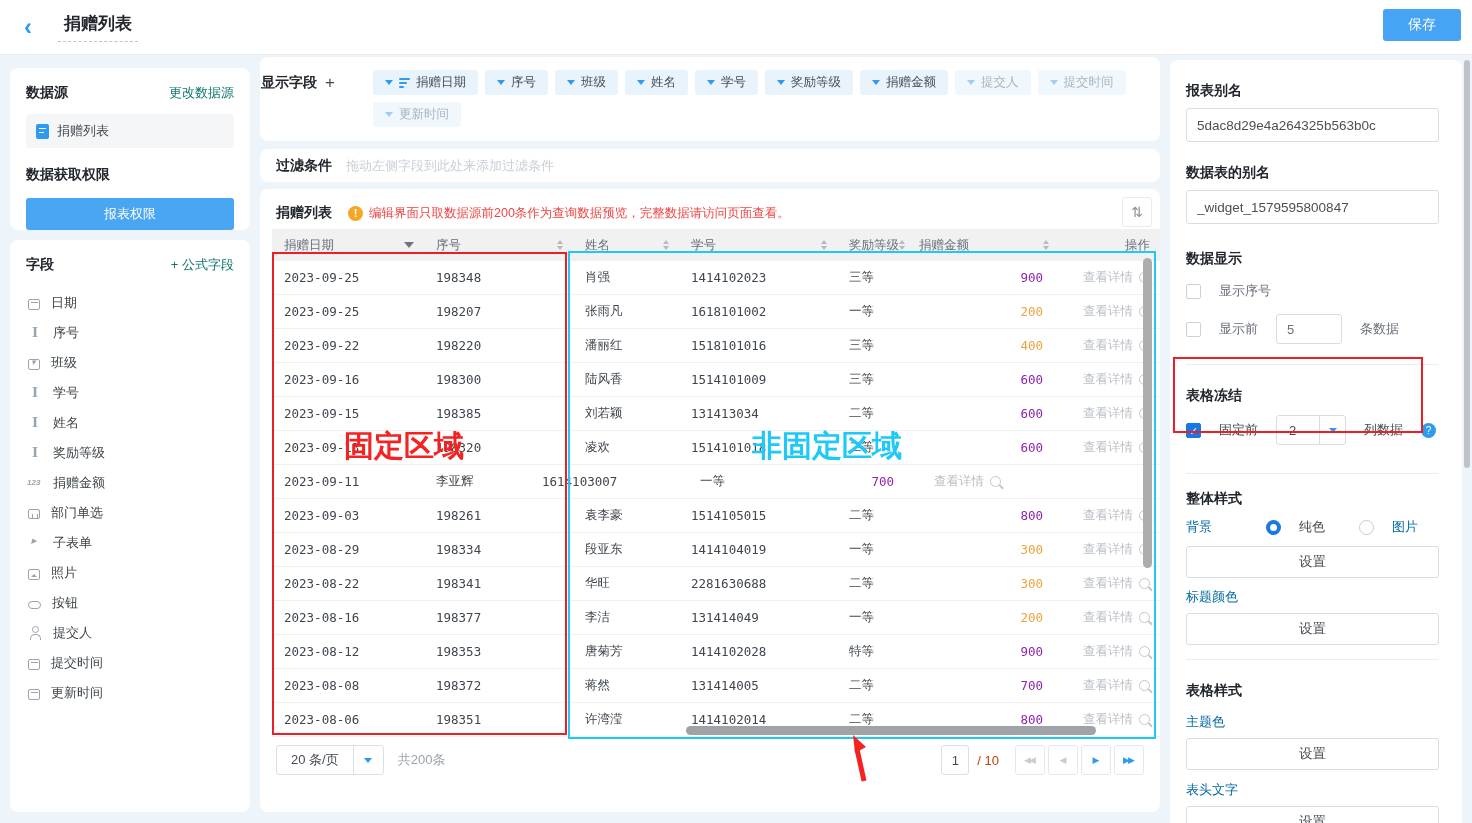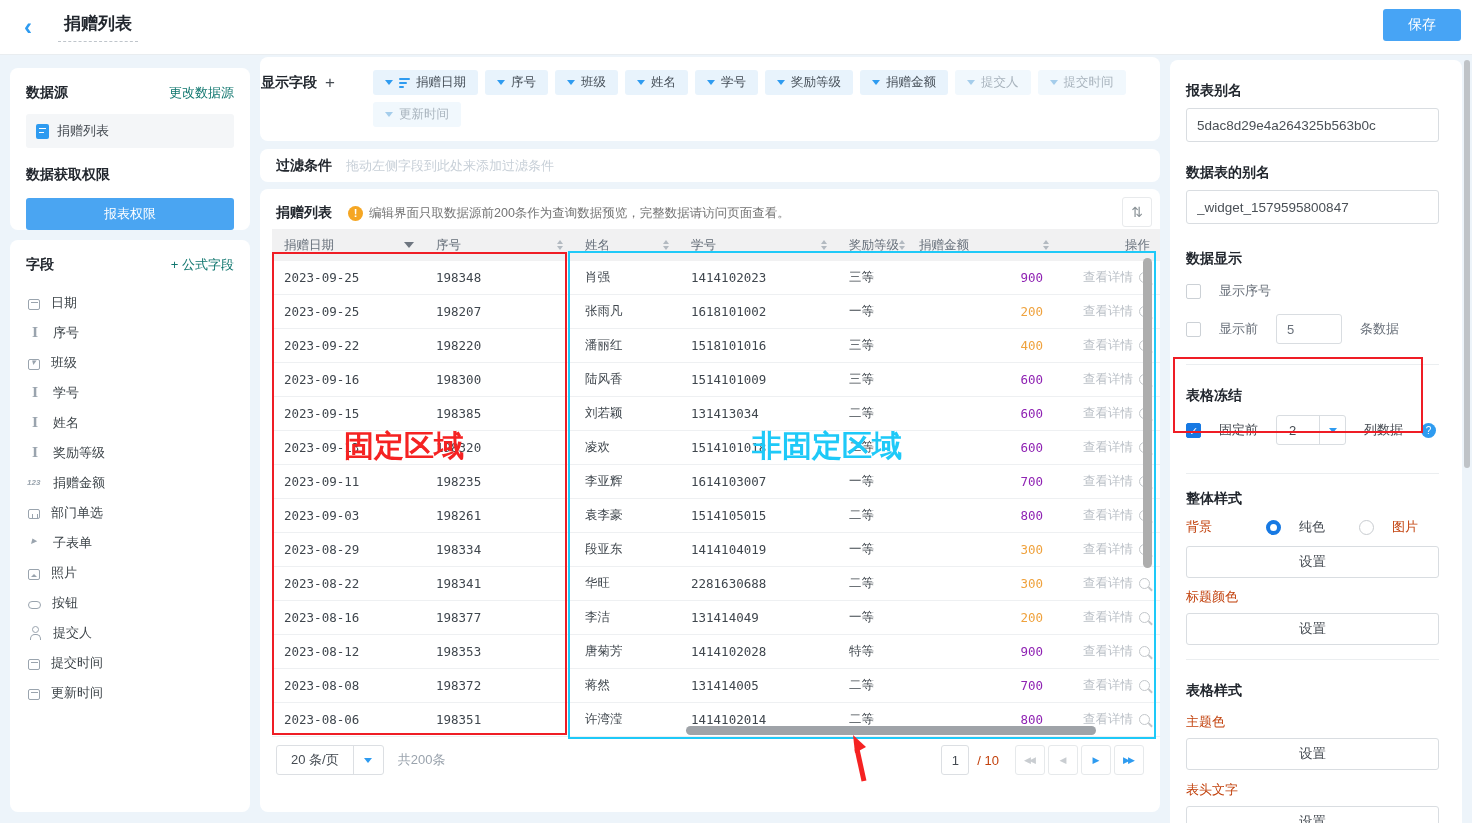--- a/index.html
+++ b/index.html
@@ -51,21 +51,21 @@
   .chip.muted{background:#f1f8fd;color:#a9b4be}
   .chip.muted .caret{border-top-color:#a5cdeb}
   .sort-bars{display:inline-flex;flex-direction:column;gap:2px}
   .sort-bars i{display:block;height:2px;background:#2e9bf0;border-radius:1px}
   .sort-bars i:nth-child(1){width:11px}.sort-bars i:nth-child(2){width:8px}.sort-bars i:nth-child(3){width:5px}
   .c-filter{left:260px;top:149px;width:900px;height:33px;display:flex;align-items:center;padding:0 16px;gap:14px}
   .placeholder{color:#c8d0d8}
   .c-table{left:260px;top:189px;width:900px;height:623px;padding-top:8px}
   .tbl-head{display:flex;align-items:center;padding:0 16px;height:32px;position:relative}
   .warn-ic{width:15px;height:15px;border-radius:50%;background:#f5a623;color:#fff;font-weight:700;font-size:11px;line-height:15px;text-align:center;flex:none;margin-left:16px}
-  .warn-text{color:#737373;font-size:12.5px;margin-left:6px}
+  .warn-text{color:#ef4444;font-size:12.5px;margin-left:6px}
   .sortbox{position:absolute;right:8px;top:0;width:30px;height:30px;border:1px solid #e8eaec;border-radius:3px;color:#8a9297;font-size:14px;display:flex;align-items:center;justify-content:center;cursor:pointer;background:#fff}
   .grid{margin-left:12px;width:888px;font-size:12.5px}
   .g-row{display:flex;height:34px;border-bottom:1px solid #eef0f2;background:#fff}
   .g-header{height:32px;background:#f1f1f2;border-bottom:none;color:#666f7a}
   .g-cell{display:flex;align-items:center;padding:0 10px 0 12px;flex:none;overflow:hidden;white-space:nowrap;color:#3f464d}
   .g-header .g-cell{justify-content:space-between;color:#666f7a}
   .w0{width:152px}.w1{width:149px}.w2{width:106px}.w3{width:158px}.w4{width:70px}.w5{width:152px}.w6{width:101px}
   .cell-amount{justify-content:flex-end;padding-right:16px;font-family:"DejaVu Sans Mono",monospace}
   .cell-action{justify-content:flex-end;color:#b9bfc6;gap:6px;padding-right:10px}
   .g-header .cell-action{justify-content:flex-end}
@@ -83,21 +83,21 @@
   .total{color:#9aa3ad;margin-left:14px}
   .pright{margin-left:auto;display:flex;align-items:center;gap:8px}
   .pinput{width:28px;height:30px;border:1px solid #dcdfe3;border-radius:3px;text-align:center;font-size:13px;color:#454b52}
   .ptotal{color:#c2410c}
   .navs{display:flex;gap:3px;margin-left:8px}
   .nav{width:30px;height:30px;border:1px solid #e6e9eb;border-radius:3px;background:#fff;display:flex;align-items:center;justify-content:center;font-size:9px;cursor:pointer;letter-spacing:-2px;padding-right:2px}
   .nav.off{color:#c9cdd1}.nav.on{color:#2e9bf0}
   
   .c-settings{left:1170px;top:60px;width:292px;height:763px;border-radius:8px 8px 0 0;padding:22px 23px 0 16px}
   .s-label{font-size:14px;font-weight:700;color:#22272e}
-  .s-sub{color:#c2410c;font-size:13px}
+  .s-sub{color:#0369a1;font-size:13px}
   .tb-input{width:100%;height:34px;border:1px solid #d9dde1;border-radius:3px;padding:0 10px;font-size:13.5px;color:#4a5056;margin-top:8px;background:#fff}
   .cb{width:15px;height:15px;border:1px solid #ccd1d6;border-radius:2px;background:#fff;flex:none;cursor:pointer}
   .cb.checked{background:#1779e3;border-color:#1779e3;color:#fff;font-size:11px;line-height:14px;text-align:center}
   .s-row{display:flex;align-items:center;gap:18px;color:#69707a}
   .s-num{width:66px;height:30px;border:1px solid #d9dde1;border-radius:3px;padding:0 10px;color:#69707a;font-size:13px;background:#fff}
   .s-select{display:flex;align-items:center;height:30px;width:70px;border:1px solid #d9dde1;border-radius:3px;overflow:hidden;cursor:pointer;background:#fff}
   .s-select .val{flex:1;padding-left:12px;color:#454b52}
   .s-select .dd{width:26px;height:30px;border-left:1px solid #d9dde1;display:flex;align-items:center;justify-content:center}
   .help{width:15px;height:15px;border-radius:50%;background:#2e9bf0;color:#fff;font-size:10px;text-align:center;line-height:15px;flex:none;cursor:pointer}
   .divider{border-top:1px solid #ebeef0;margin-top:20px}
@@ -429,21 +429,20 @@
           <div class="g-cell w4">二等</div>
           <div class="g-cell w5 cell-amount" style="color: rgb(143, 35, 179);">600</div>
           <div class="g-cell w6 cell-action">
             <span>查看详情</span>
             <i class="mag"></i>
           </div>
         </div>
 
         <div class="g-row">
           <div class="g-cell w0 mono">2023-09-11</div>
-          <div class="g-cell w1 mono">198235</div>
           <div class="g-cell w2">李亚辉</div>
           <div class="g-cell w3 mono">1614103007</div>
           <div class="g-cell w4">一等</div>
           <div class="g-cell w5 cell-amount" style="color: rgb(143, 35, 179);">700</div>
           <div class="g-cell w6 cell-action">
             <span>查看详情</span>
             <i class="mag"></i>
           </div>
         </div>
 

